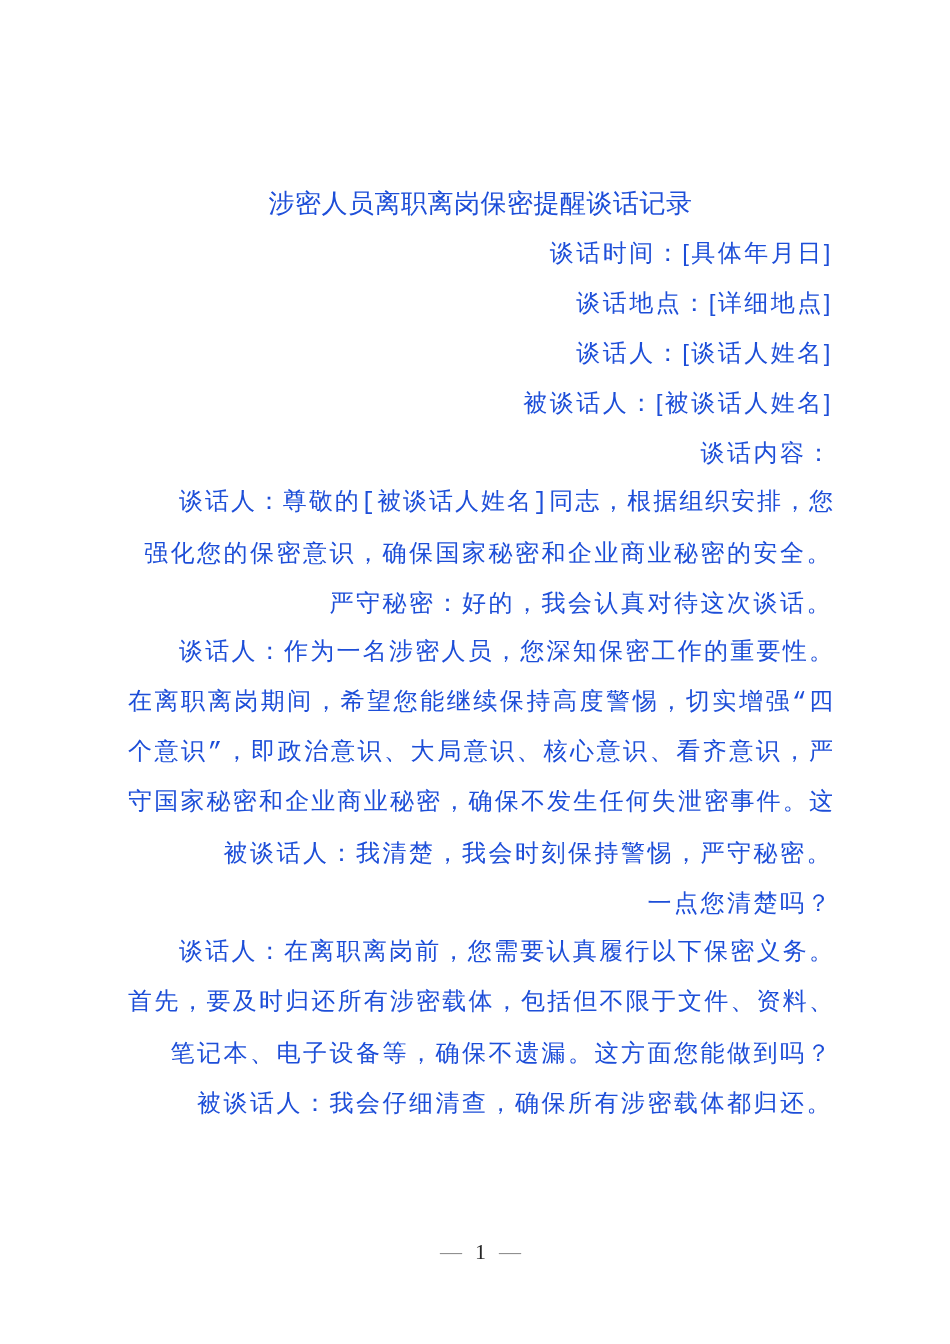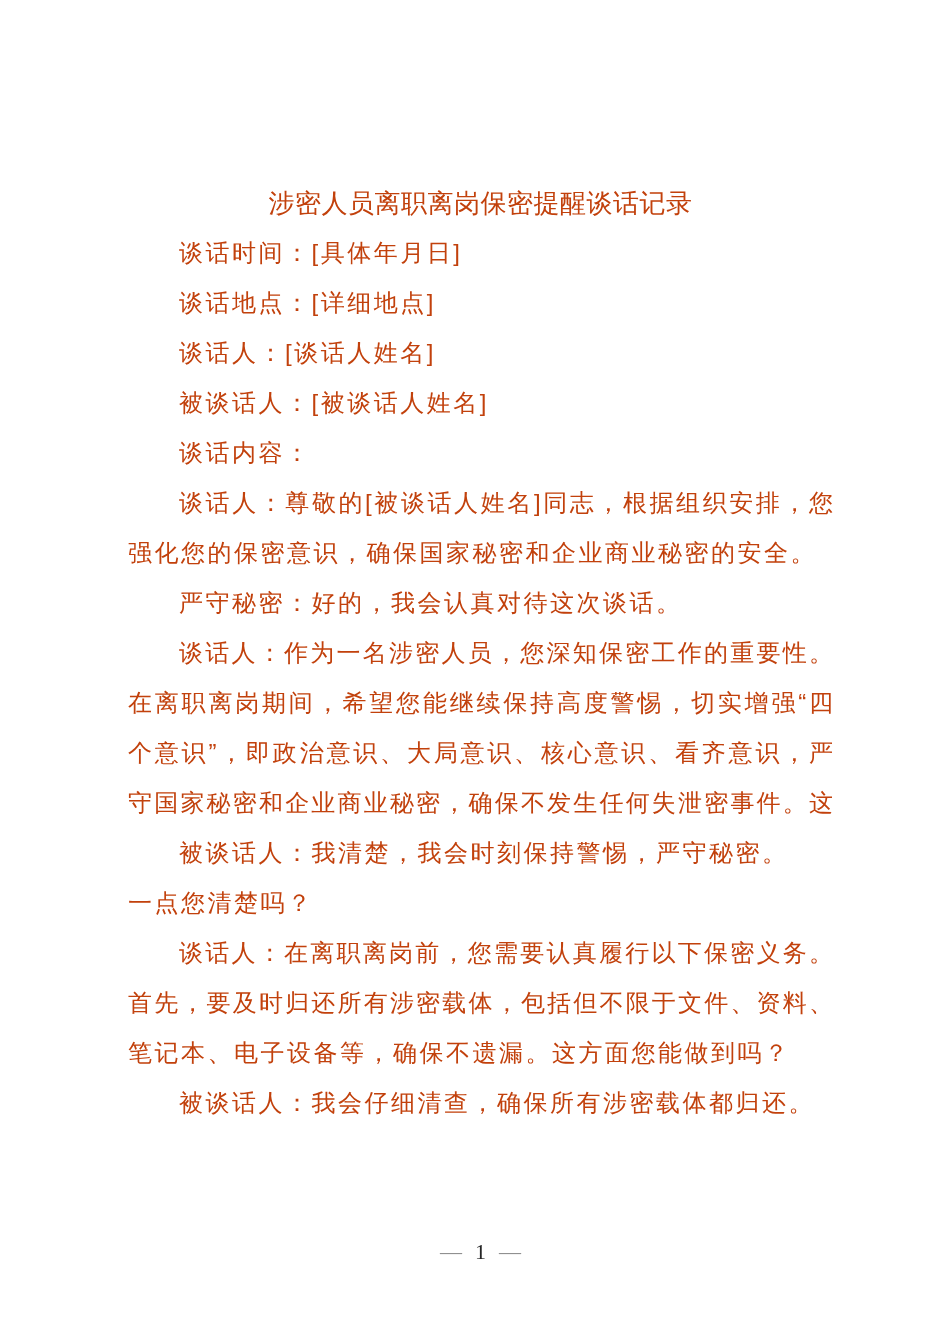--- a/index.html
+++ b/index.html
@@ -17,40 +17,41 @@
   .page {
     position: absolute;
     inset: 0;
     background: #ffffff;
   }
   .content {
     position: absolute;
     left: 128px;
     top: 178px;
     width: 705px;
-    color: #c2410c;
+    color: #1d4ed8;
   }
   .doc-title {
     font-size: 26px;
     line-height: 50px;
     text-align: center;
     letter-spacing: 0.5px;
     white-space: nowrap;
   }
   .line {
     font-size: 24px;
     line-height: 50px;
     letter-spacing: 2.5px;
-    text-align: left;
+    text-align: right;
   }
   .line.fill {
     letter-spacing: 0;
     text-align: justify;
     text-align-last: justify;
     text-justify: inter-character;
+    font-family: Liberation Mono, monospace;
   }
   .line.indent {
     padding-left: 51px;
   }
   .footer {
     position: absolute;
     left: 128px;
     top: 1227px;
     width: 705px;
     height: 50px;

